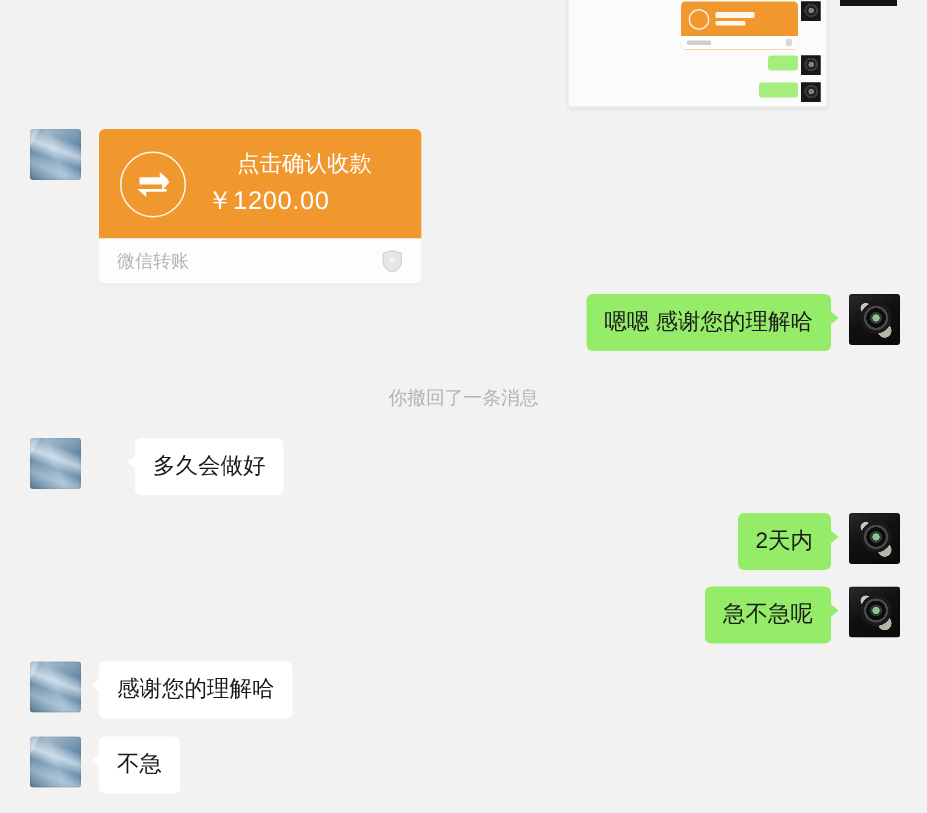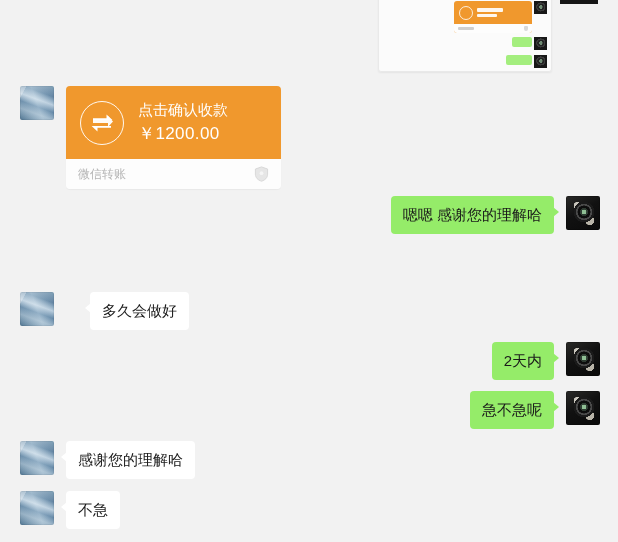--- a/index.html
+++ b/index.html
@@ -196,20 +196,21 @@
     flex: 0 0 auto;
     position: relative;
   }
   .transfer-icon svg { position: absolute; left: 50%; top: 50%; transform: translate(-50%,-50%); }
   .transfer-texts { display: flex; flex-direction: column; gap: 2px; }
   .transfer-title {
     color: #ffffff;
     font-size: 15px;
     line-height: 20px;
     font-weight: 400;
+    margin-left: 20px;
   }
   .transfer-amount {
     color: #ffffff;
     font-size: 17px;
     line-height: 23px;
     letter-spacing: .4px;
   }
   .transfer-foot {
     background: #fdfdfd;
     height: 28px;
@@ -302,20 +303,21 @@
         </span>
       </div>
     </div>
   </div>
 
   <div class="row right" style="top:196px;">
     <div class="avatar photo-camera"></div>
     <div class="bubble green">嗯嗯 感谢您的理解哈</div>
   </div>
 
+  <div class="sys-notice" style="top:257px;">你撤回了一条消息</div>
 
   <div class="row left" style="top:292px;gap:24px;">
     <div class="avatar photo-blue"></div>
     <div class="bubble white">多久会做好</div>
   </div>
 
   <div class="row right" style="top:342px;">
     <div class="avatar photo-camera"></div>
     <div class="bubble green">2天内</div>
   </div>

